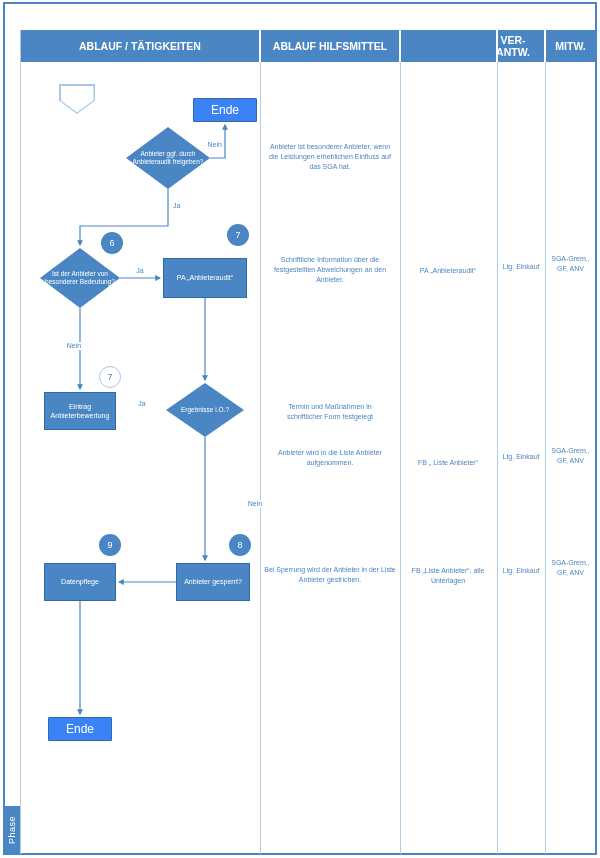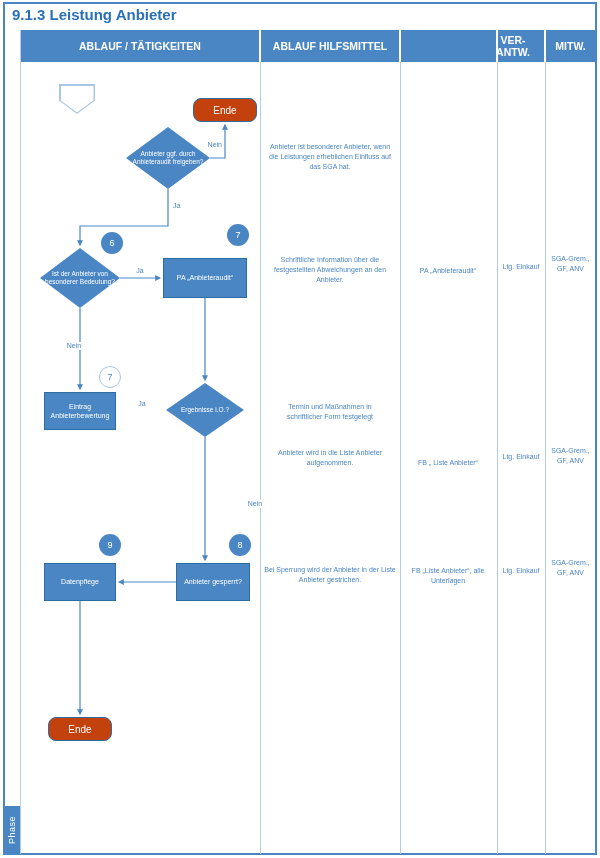--- a/index.html
+++ b/index.html
@@ -13,21 +13,21 @@
   .hdr{position:absolute;top:30px;height:32px;display:flex;align-items:center;justify-content:center;color:#fff;font-weight:bold;font-size:10.5px;text-align:center;line-height:1.15}
   .hsep{position:absolute;top:30px;width:2px;height:32px;background:#fff}
   .vline{position:absolute;top:62px;width:1px;height:792px;background:#b3cce6}
   .vline-left{position:absolute;left:20px;top:30px;width:1px;height:824px;background:#b3cce6}
 
   .phase-box{position:absolute;left:4px;top:806px;width:16px;height:48px;background:#4a86c3;display:flex;align-items:center;justify-content:center}
   .phase-box span{writing-mode:vertical-rl;transform:rotate(180deg);color:#fff;font-size:9px;letter-spacing:.5px}
 
   svg.wires{position:absolute;left:0;top:0;pointer-events:none}
 
-  .pill{position:absolute;background:#c2410c;border:1px solid #2e6da4;border-radius:8px;color:#fff;font-size:10px;display:flex;align-items:center;justify-content:center}
+  .pill{position:absolute;background:#3b82f6;border:1px solid #2e6da4;border-radius:1px;color:#fff;font-size:12px;display:flex;align-items:center;justify-content:center}
   .box{position:absolute;background:#4a86c3;border:1px solid #2e6da4;color:#fff;font-size:7px;line-height:1.35;display:flex;align-items:center;justify-content:center;text-align:center;padding:2px}
   .diamond{position:absolute}
   .diamond .shape{position:absolute;inset:0;background:#4a86c3;clip-path:polygon(50% 0,100% 50%,50% 100%,0 50%)}
   .diamond .dtext{position:absolute;inset:0;display:flex;align-items:center;justify-content:center;color:#fff;font-size:6.5px;line-height:1.25;text-align:center;padding:4px}
   .step{position:absolute;width:22px;height:22px;border-radius:50%;background:#4a86c3;color:#fff;font-size:9px;display:flex;align-items:center;justify-content:center}
   .step.outline{background:#fff;border:1px solid #a8c6e8;color:#4a86c3}
 
   .pent{position:absolute;left:59px;top:84px;width:36px;height:30px}
   .pent .p-outer{position:absolute;inset:0;background:#a8c6e8;clip-path:polygon(0 0,100% 0,100% 55%,50% 100%,0 55%)}
   .pent .p-inner{position:absolute;inset:1.5px;background:#fff;clip-path:polygon(0 0,100% 0,100% 55%,50% 100%,0 55%)}
@@ -35,21 +35,20 @@
   .note{position:absolute;color:#4a86c3;font-size:7px;line-height:1.45;text-align:center}
   .lbl{position:absolute;color:#4a86c3;font-size:7px;background:#fff;line-height:1.2}
   .lbl.c{text-align:center}
   .lbl.r{text-align:right}
 </style>
 </head>
 <body>
 
 <div id="page">
   <div class="frame"></div>
-  <div class="title">9.1.3 Leistung Anbieter</div>
 
   <div class="hdrbar"></div>
   <div class="hdr" style="left:20px;width:240px">ABLAUF / TÄTIGKEITEN</div>
   <div class="hdr" style="left:260px;width:140px">ABLAUF HILFSMITTEL</div>
   <div class="hdr" style="left:497px;width:32px">VER-ANTW.</div>
   <div class="hdr" style="left:545px;width:51px">MITW.</div>
   <div class="hsep" style="left:259px"></div>
   <div class="hsep" style="left:399px"></div>
   <div class="hsep" style="left:496px"></div>
   <div class="hsep" style="left:544px"></div>

